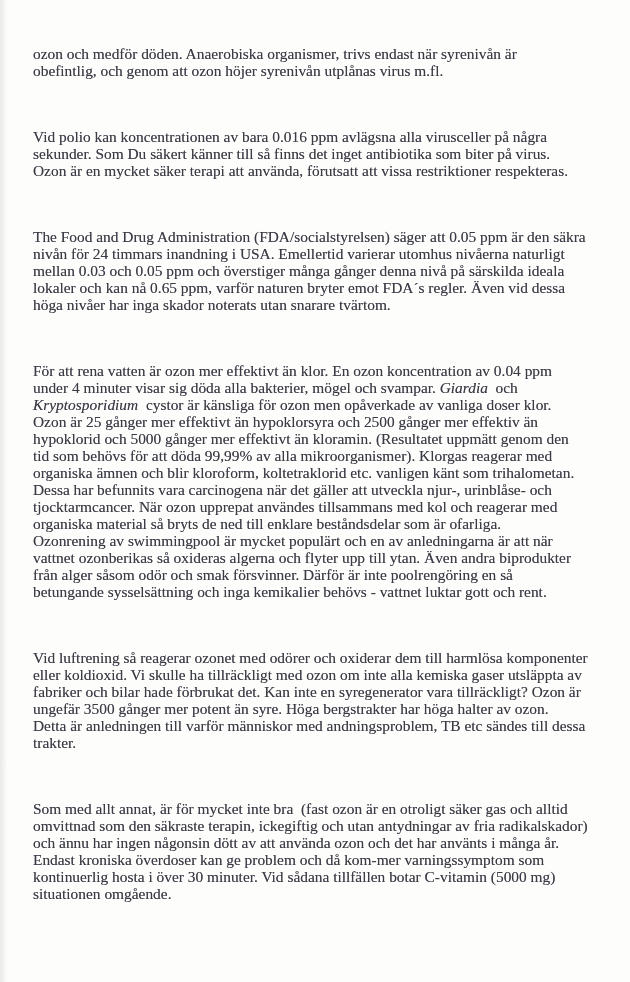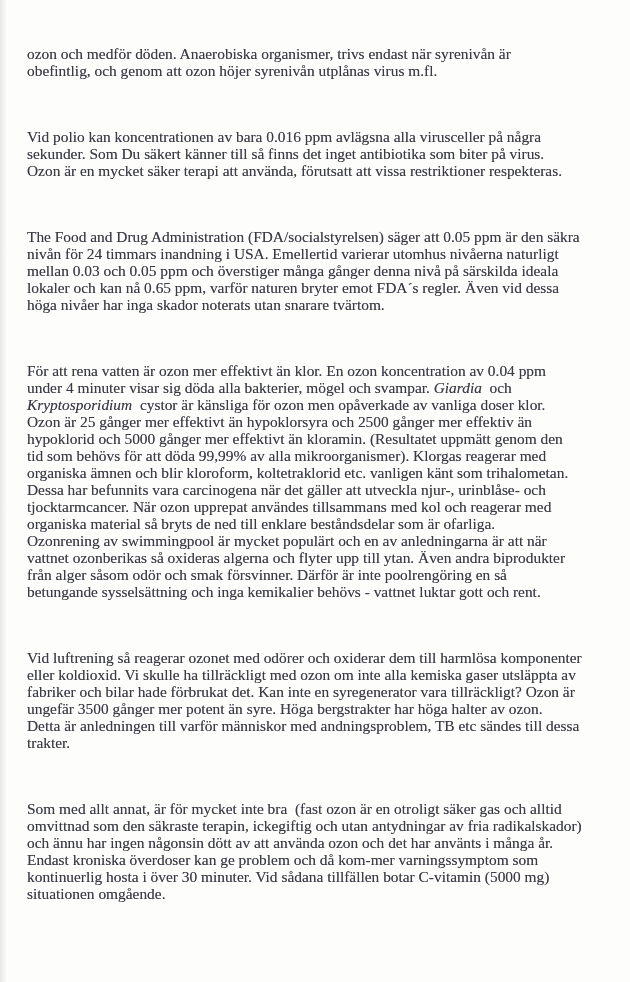--- a/index.html
+++ b/index.html
@@ -20,21 +20,21 @@
     width: 630px;
     padding: 11px 4px 0 25px;
     font-family: "Liberation Serif", "DejaVu Serif", serif;
     font-size: 15.4px;
     line-height: 17px;
     color: #3b3b45;
     white-space: pre;                 
     text-shadow: 0 0 0.4px rgba(55,55,75,0.55);  
   }
   .para {
-    margin: 0 0 15px 2px;
+    margin: 0 0 15px 8px;
   }
   .para i {
     font-style: italic;
     text-align: center;
   }
 </style>
 </head>
 <body>
 
 <div class="page">

